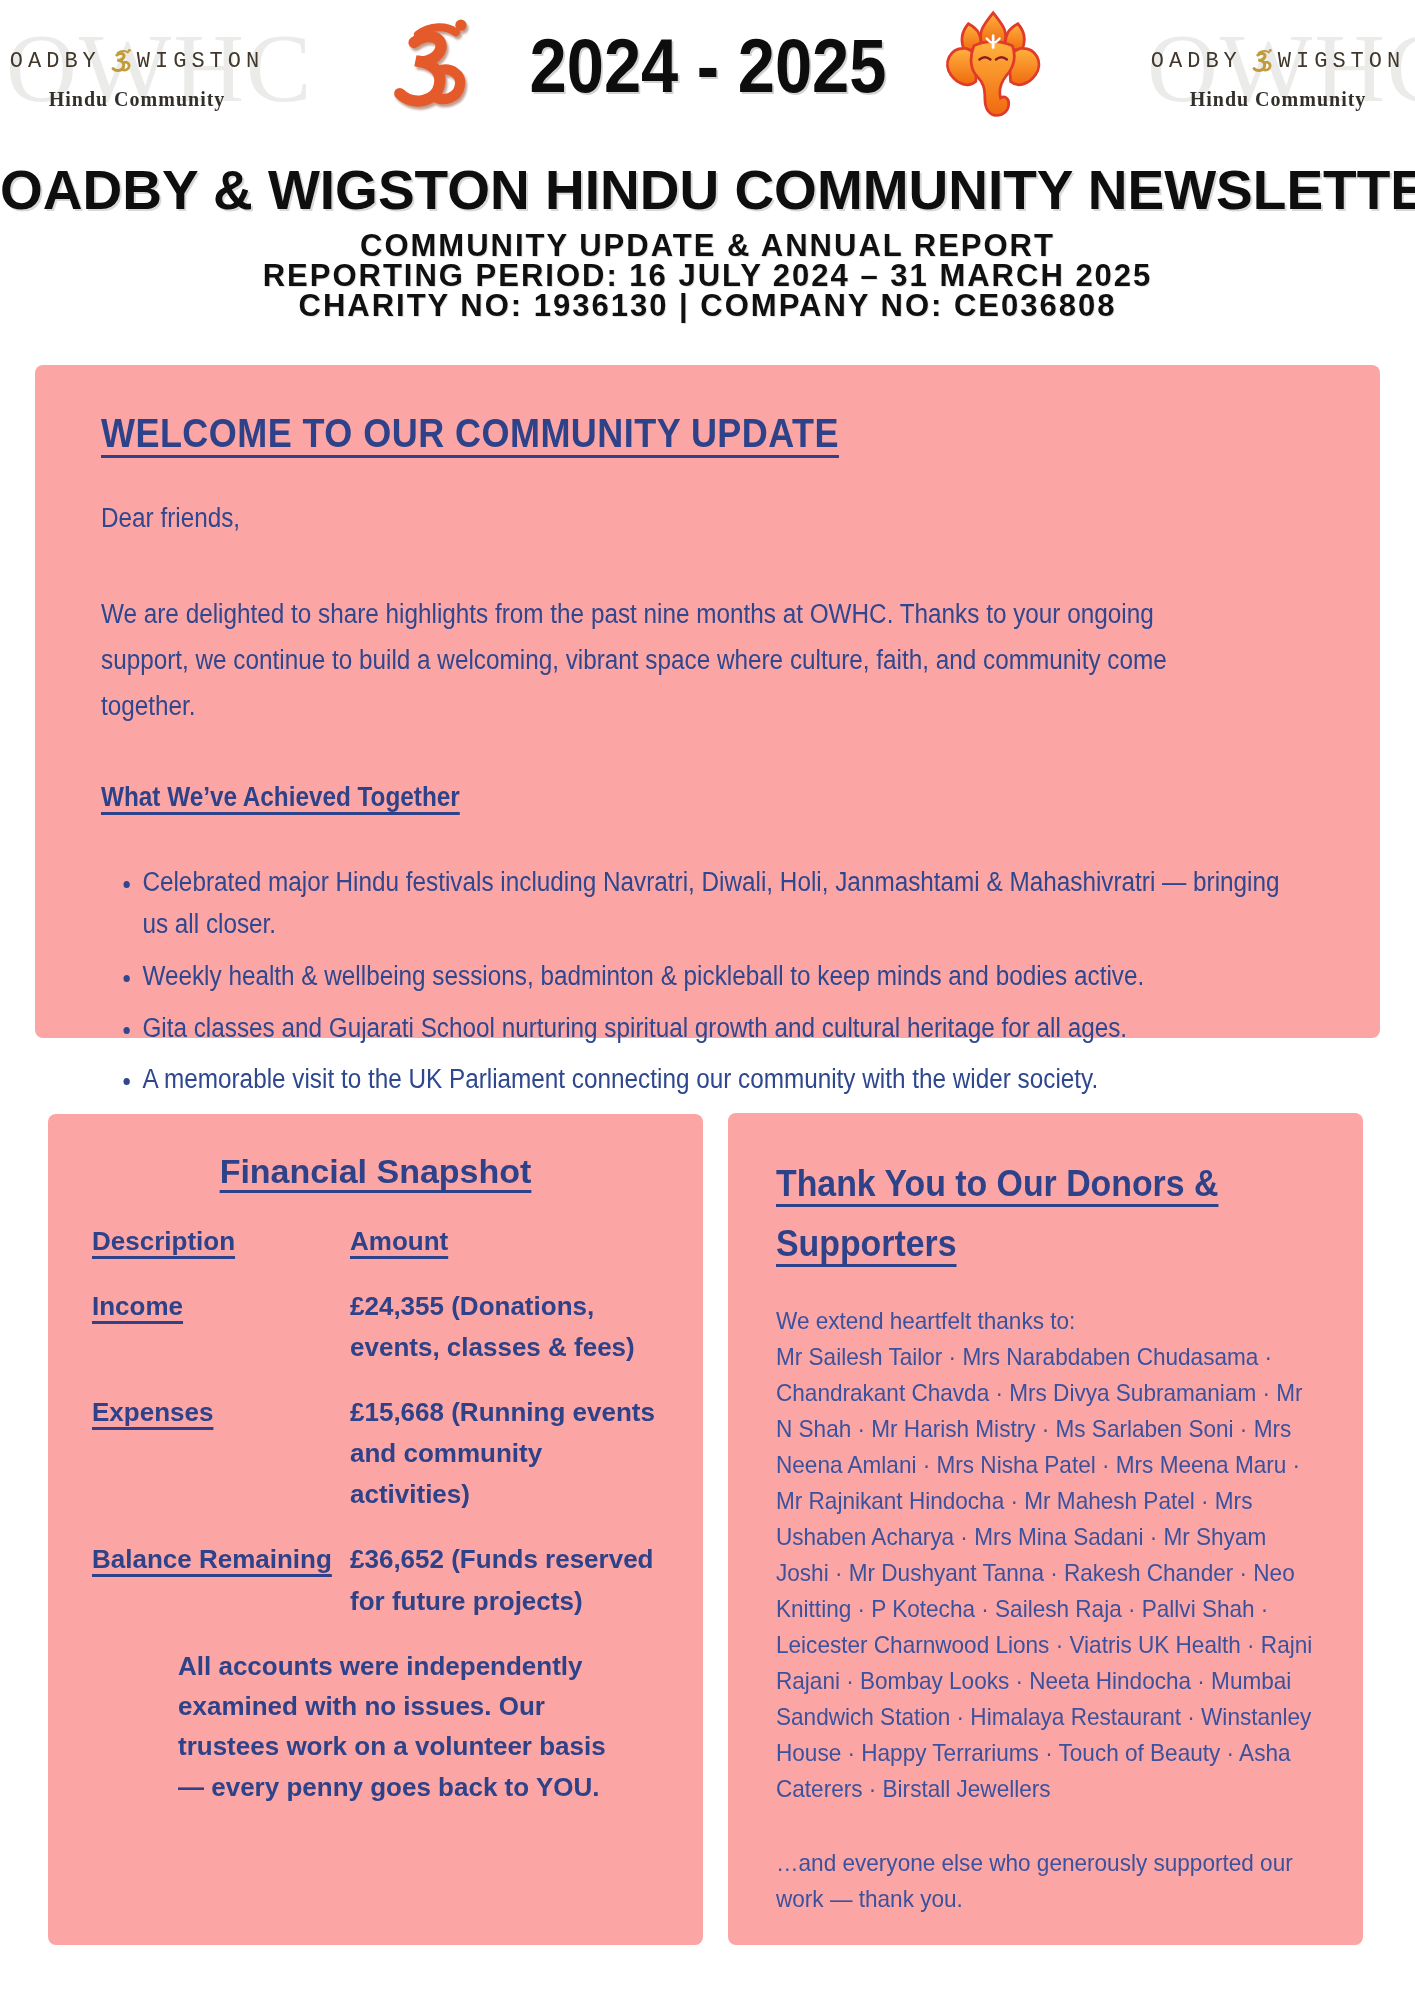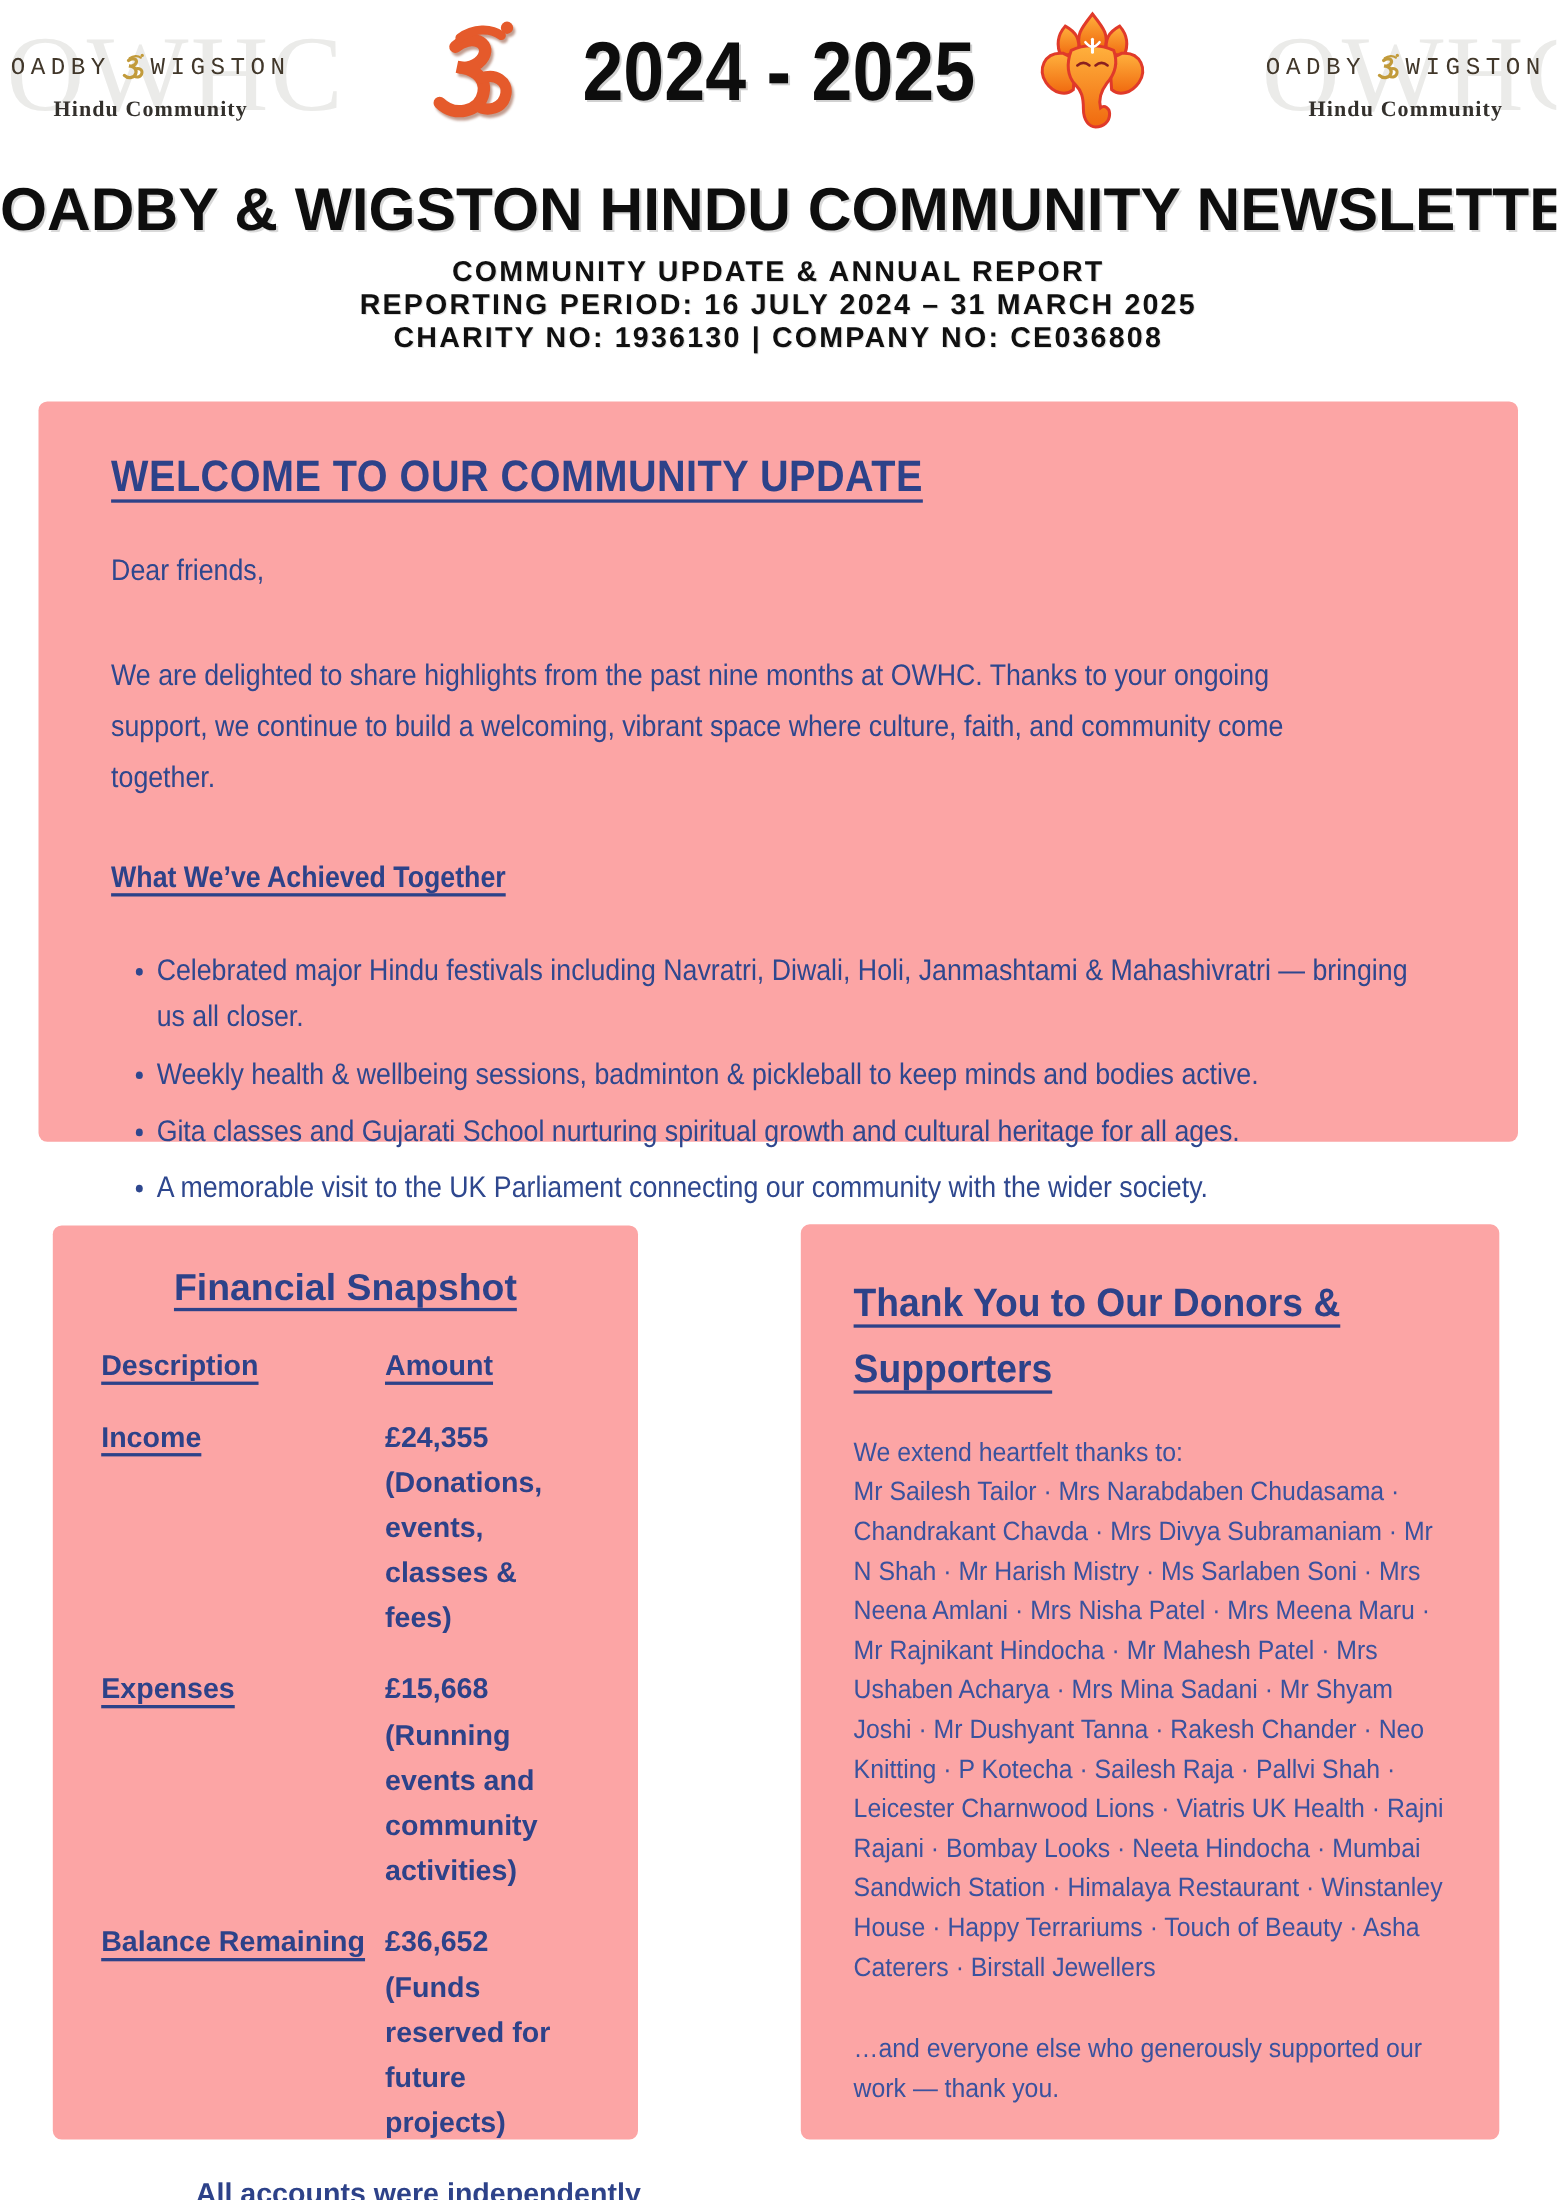--- a/index.html
+++ b/index.html
@@ -43,21 +43,21 @@
   }
   .ganesha { width:118px; height:110px; }
 
   .main-title {
     position:absolute; top:158px; left:0; width:100%; text-align:center;
     font-size:55px; font-weight:bold; color:#0e0e0e; letter-spacing:0;
     text-shadow:2px 2px 0 rgba(0,0,0,.15); white-space:nowrap;
   }
   .subtitles {
     position:absolute; top:231px; left:0; width:100%; text-align:center;
-    font-size:26px; line-height:30px; font-weight:bold; color:#101010;
+    font-size:31px; line-height:30px; font-weight:bold; color:#101010;
     letter-spacing:2px; text-shadow:1px 1px 0 rgba(0,0,0,.12);
   }
 
   
   .panel { position:absolute; background:#fca5a5; border-radius:8px; }
 
   .welcome { top:365px; left:35px; width:1345px; height:673px; padding:46px 66px; }
   .cond { transform:scaleX(0.9); transform-origin:left top; width:111.1%; }
   .welcome-h {
     font-size:40px; font-weight:bold; color:#2d4289; letter-spacing:.5px;
@@ -70,21 +70,21 @@
   .achieved-h {
     font-size:27px; font-weight:bold; color:#2d4289;
     text-decoration:underline; text-underline-offset:6px; text-decoration-thickness:2.5px;
     margin-bottom:48px;
   }
   .welcome ul { margin-left:46px; max-width:1290px; }
   .welcome li { font-size:27px; color:#2e478e; line-height:1.58; margin-bottom:9px; }
   .welcome li::marker { color:#2e478e; font-size:24px; }
 
   
-  .financial { top:1114px; left:48px; width:532px; height:831px; padding:38px 44px; }
+  .financial { top:1114px; left:48px; width:655px; height:831px; padding:38px 44px; }
   .fin-title {
     text-align:center; font-size:34px; font-weight:bold; color:#2d4289;
     text-decoration:underline; text-underline-offset:7px; text-decoration-thickness:3px;
     margin-bottom:30px;
   }
   .fin-row { display:grid; grid-template-columns:252px 1fr; column-gap:6px; margin-bottom:24px; }
   .fin-cell { font-size:26px; font-weight:bold; color:#2d4289; line-height:1.58; }
   .u { text-decoration:underline; text-underline-offset:6px; text-decoration-thickness:2.5px; }
   .fin-label { align-self:start; }
   .fin-note {

